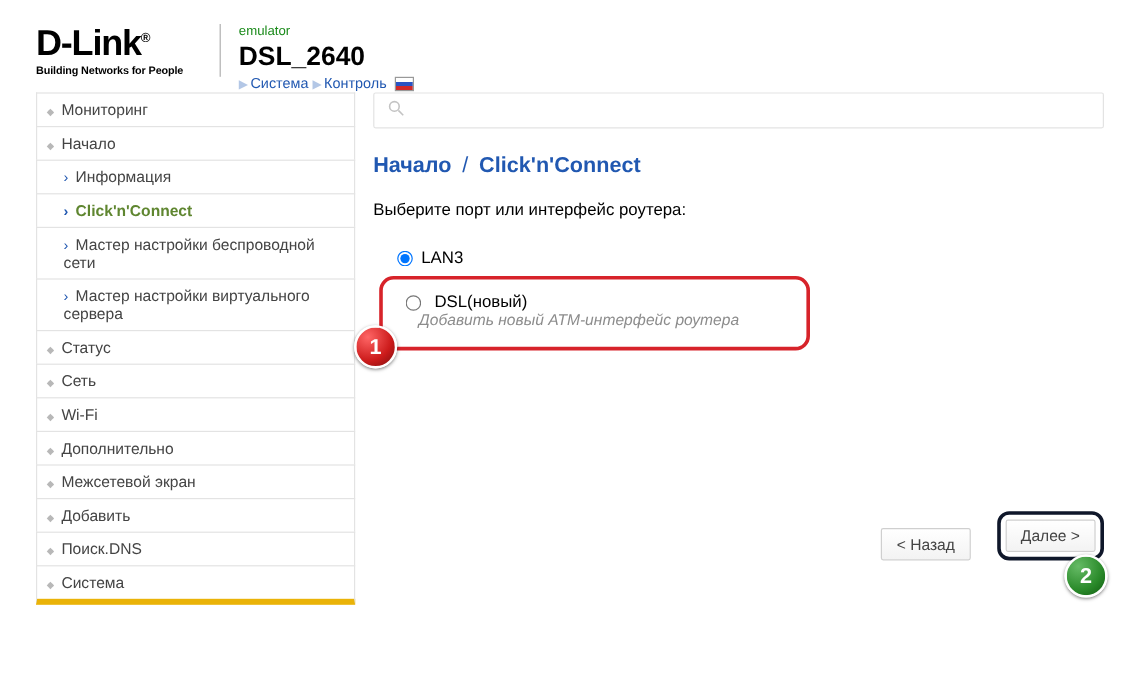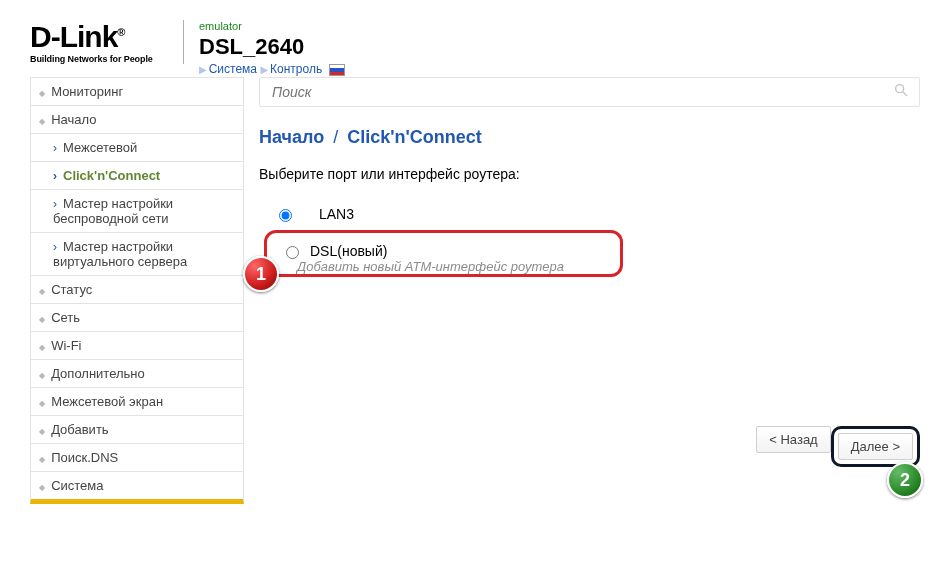--- a/index.html
+++ b/index.html
@@ -73,21 +73,21 @@
     margin-left: 3px;
     background: linear-gradient(to bottom, #fff 0% 33%, #2a54c4 33% 66%, #d12a2a 66% 100%);
     border: 0.5px solid #999;
   }
   
   .main {
     display: flex;
     gap: 15px;
   }
   .sidebar {
-    width: 214px;
+    width: 266px;
     font-size: 13px;
   }
   .menu-item {
     border: 1px solid #e3e3e3;
     border-bottom: none;
     padding: 6px 8px;
     box-sizing:border-box;
     color: #444;
     cursor: pointer;
     position: relative;
@@ -137,30 +137,30 @@
   }
   .breadcrumb .sep { margin:0 4px; font-weight:normal; }
   .prompt {
     font-size:14px;
     font-weight:normal;
     margin-bottom:24px;
   }
   .option-plain {
     display:flex;
     align-items:center;
-    gap:24px;
+    gap:4px;
     margin-left:15px;
     margin-bottom:8px;
     font-size:14px;
   }
   .option-box {
     margin-left:5px;
     border:3px solid #d7232a;
     border-radius:12px;
-    padding:10px 14px 0 14px;
+    padding:10px 14px 15px 14px;
     width:325px;
     position:relative;
   }
   .option-box .row1{
     display:flex;
     align-items:center;
     gap:8px;
     font-size:14px;
   }
   .option-box .hint{
@@ -190,22 +190,22 @@
   }
   .callout2{
     background: radial-gradient(circle at 30% 25%, #6b6 0%, #2a8a2a 60%, #0e5a0e 100%);
   }
   
   .button-row {
     position:absolute;
     right:0px;
     bottom:40px;
     display:flex;
-    align-items:flex-start;
-    gap:0;
+    align-items:flex-end;
+    gap:22px;
   }
   .btn {
     border:1px solid #cfcfcf;
     background: linear-gradient(#fff,#f3f3f3);
     padding:5px 12px;
     font-size:13px;
     border-radius:2px;
     color:#444;
     cursor:pointer;
   }
@@ -240,37 +240,36 @@
         <span class="flag"></span>
       </div>
     </div>
   </div>
 
   <div class="main">
 
     <div class="sidebar" id="sidebar">
         <div class="menu-item l0 plain"><span class="bullet" style="font-size: 8px;">◆</span><span>Мониторинг</span></div>
         <div class="menu-item l0 expanded"><span class="bullet" style="font-size: 8px;">◆</span><span>Начало</span></div>
-        <div class="menu-item l1 plain"><span class="bullet" style="font-size: 12px;">›</span><span>Межсетевой</span></div>
+        <div class="menu-item l1 plain"><span class="bullet" style="font-size: 12px;">›</span><span>Информация</span></div>
         <div class="menu-item l1 active plain"><span class="bullet" style="font-size: 12px;">›</span><span>Click'n'Connect</span></div>
         <div class="menu-item l1 plain"><span class="bullet" style="font-size: 12px;">›</span><span>Мастер настройки беспроводной сети</span></div>
         <div class="menu-item l1 plain"><span class="bullet" style="font-size: 12px;">›</span><span>Мастер настройки виртуального сервера</span></div>
         <div class="menu-item l0 plain"><span class="bullet" style="font-size: 8px;">◆</span><span>Статус</span></div>
         <div class="menu-item l0 plain"><span class="bullet" style="font-size: 8px;">◆</span><span>Сеть</span></div>
         <div class="menu-item l0 plain"><span class="bullet" style="font-size: 8px;">◆</span><span>Wi-Fi</span></div>
         <div class="menu-item l0 plain"><span class="bullet" style="font-size: 8px;">◆</span><span>Дополнительно</span></div>
         <div class="menu-item l0 plain"><span class="bullet" style="font-size: 8px;">◆</span><span>Межсетевой экран</span></div>
         <div class="menu-item l0 plain"><span class="bullet" style="font-size: 8px;">◆</span><span>Добавить</span></div>
         <div class="menu-item l0 plain"><span class="bullet" style="font-size: 8px;">◆</span><span>Поиск.DNS</span></div>
         <div class="menu-item l0 plain"><span class="bullet" style="font-size: 8px;">◆</span><span>Система</span></div>
       </div>
 
     <div class="content" style="height:430px;">
       <div class="search-wrap">
-        <input class="search-input" placeholder="Поиск" style="">
         <span class="search-icon">
           <svg viewBox="0 0 24 24" fill="none" stroke="#888" stroke-width="2">
               <circle cx="10" cy="10" r="6"></circle>
               <line x1="15" y1="15" x2="21" y2="21"></line>
             </svg>
         </span>
       </div>
       <div class="breadcrumb">
         <span>Начало</span>
         <span class="sep">/</span>

